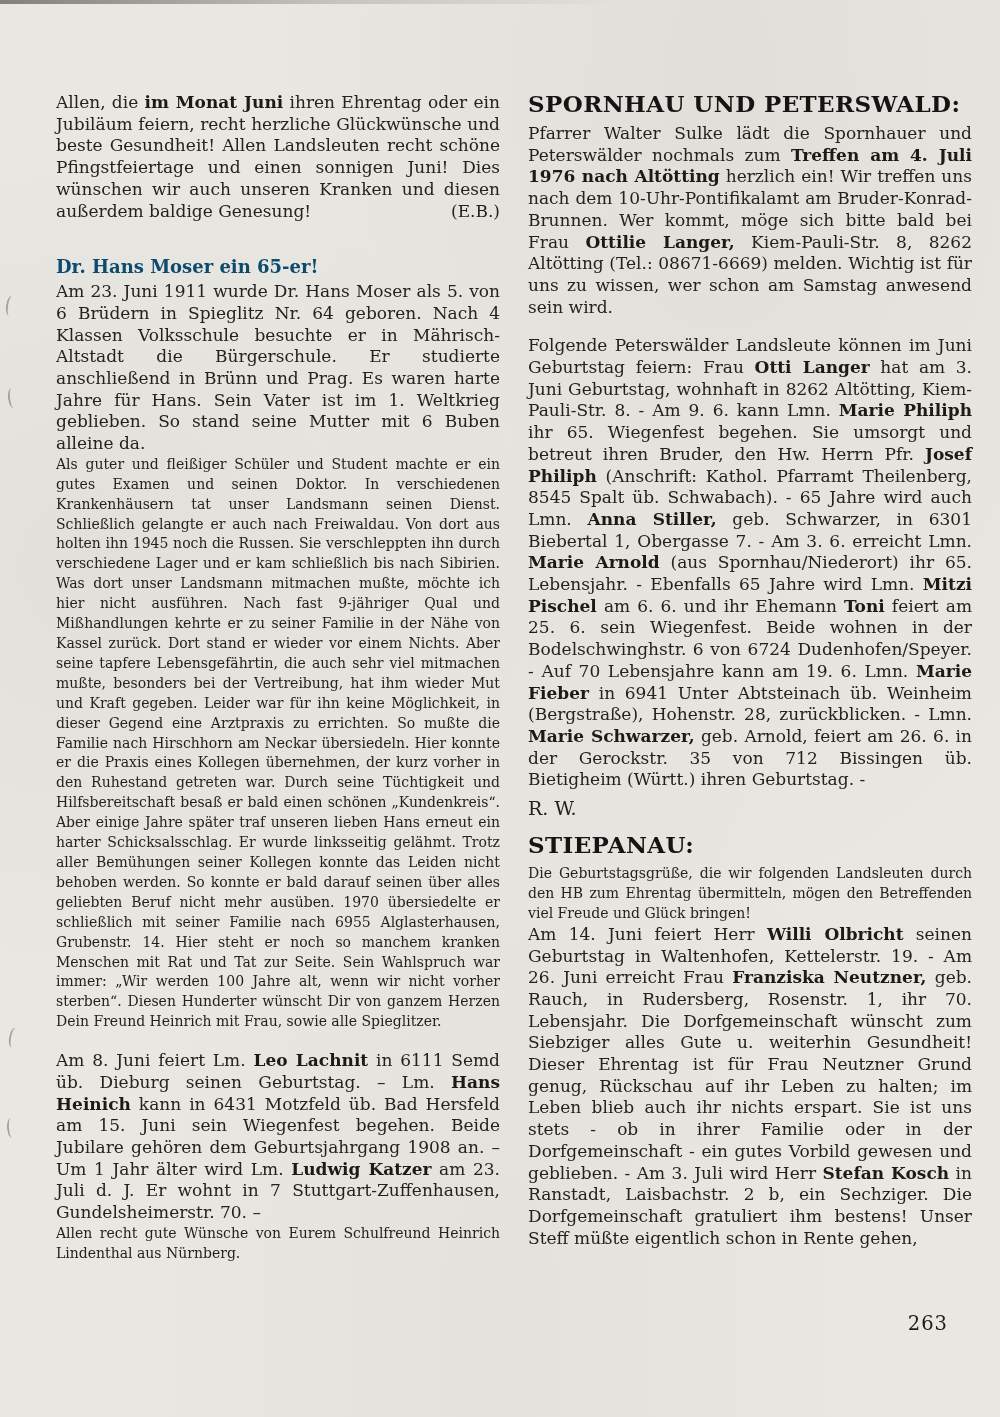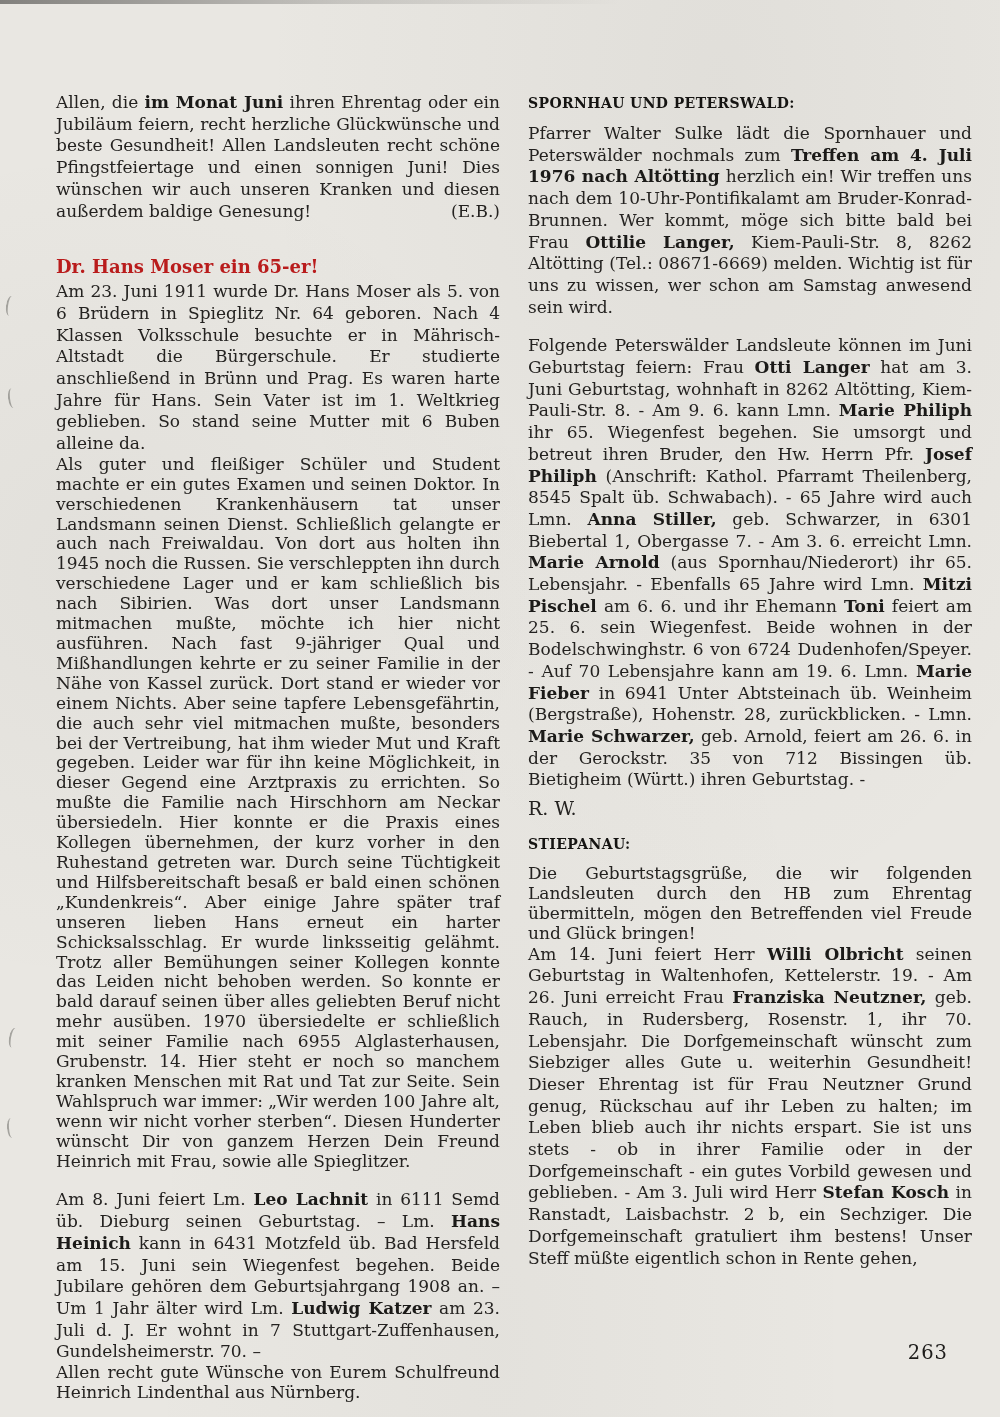--- a/index.html
+++ b/index.html
@@ -36,35 +36,35 @@
   .columns {
     display: flex;
     padding: 92px 28px 0 56px;
     gap: 28px;
     box-sizing: border-box;
   }
   .col { flex: 1 1 0; min-width: 0; }
 
   p { margin: 0; text-align: justify; }
   .body-text  { font-size: 17px; line-height: 21.7px; }
-  .small-text { font-size: 17px; line-height: 19.9px; }
+  .small-text { font-size: 14px; line-height: 19.9px; }
   b { font-weight: bold; color: #1b1a18; }
 
   h2 {
     margin: 0 0 8px 0;
-    font-size: 14px;
+    font-size: 23px;
     line-height: 23px;
     letter-spacing: 0.4px;
     color: #151412;
   }
   h3 {
     margin: 0 0 3px 0;
     font-size: 18px;
     line-height: 22px;
-    color: #b91c1c;
+    color: #0c4a6e;
   }
 
   .intro-para { margin-bottom: 34px; }
   .float-sig { float: right; }
 
   .spieglitz-main { margin-bottom: 0; }
   .spieglitz-bio { margin-bottom: 18px; }
 
   .spornhau-meeting { margin-bottom: 17px; }
 
@@ -77,21 +77,20 @@
   }
   .stiepanau-heading { }
 
   .page-number {
     position: absolute;
     top: 1312px;
     right: 52px;
     font-size: 19.5px;
     letter-spacing: 1px;
     color: #1d1c1a;
-    margin-top: 29px;
   }
 </style>
 </head>
 <body>
 
 <div class="top-edge"></div>
 <div class="margin-mark mark-1"></div>
 <div class="margin-mark mark-2"></div>
 <div class="margin-mark mark-3"></div>
 <div class="margin-mark mark-4"></div>

